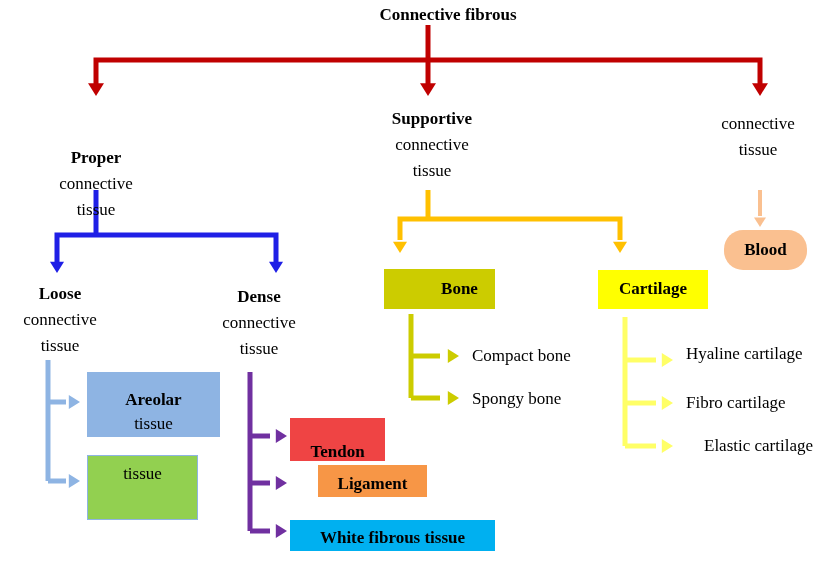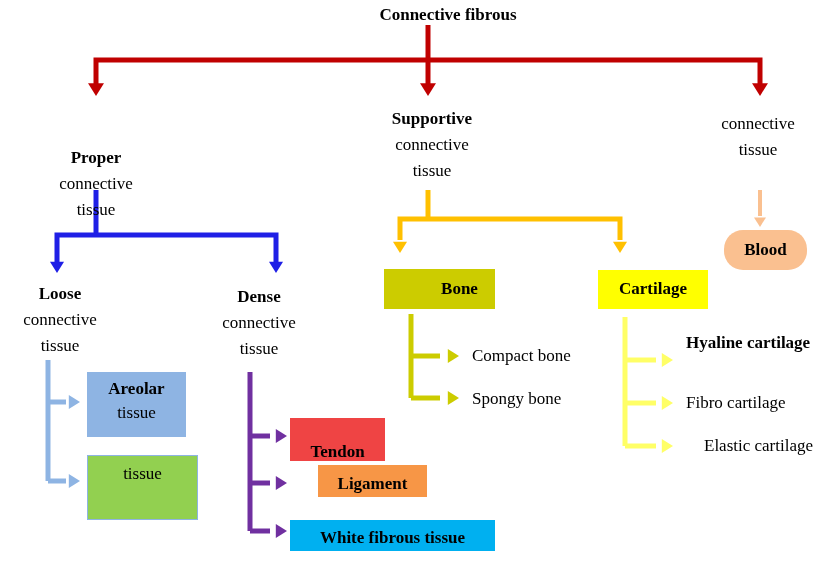--- a/index.html
+++ b/index.html
@@ -90,21 +90,21 @@
   <b>Loose</b>
   <span>connective</span>
   <span>tissue</span>
 </div>
 <div class="lbl" style="left:199px;top:284px;width:120px;">
   <b>Dense</b>
   <span>connective</span>
   <span>tissue</span>
 </div>
 
-<div class="box" style="left:87px;top:372px;width:99px;height:65px;background:#8eb4e3;padding-top:5px;">
+<div class="box" style="left:87px;top:372px;width:133px;height:65px;background:#8eb4e3;padding-top:16px;">
   <b>Areolar</b>
   <span>tissue</span>
 </div>
 <div class="box" style="left:87px;top:455px;width:111px;height:65px;background:#92d050;border:1px solid #8eb4e3;padding-top:6px;">
   <span>tissue</span>
 </div>
 
 <div class="box" style="left:290px;top:418px;width:95px;height:43px;background:#ef4444;padding-top:22px;">
   <b>Tendon</b>
 </div>
@@ -118,19 +118,19 @@
 <div class="box" style="left:384px;top:269px;width:111px;height:40px;background:#cccc00;padding-top:8px;padding-left:40px;">
   <b>Bone</b>
 </div>
 <div class="box" style="left:598px;top:270px;width:110px;height:39px;background:#ffff00;padding-top:7px;">
   <b>Cartilage</b>
 </div>
 
 <div class="leaf" style="left:472px;top:346px;">Compact bone</div>
 <div class="leaf" style="left:472px;top:389px;">Spongy bone</div>
 
-<div class="leaf" style="left:686px;top:333px;font-weight:bold;">Hyaline cartilage</div>
+<div class="leaf" style="left:686px;top:344px;">Hyaline cartilage</div>
 <div class="leaf" style="left:686px;top:393px;">Fibro cartilage</div>
 <div class="leaf" style="left:686px;top:436px;margin-left:18px;">Elastic cartilage</div>
 
 <div class="box" style="left:724px;top:230px;width:83px;height:40px;background:#fac090;padding-top:8px;border-radius:19px;">
   <b>Blood</b>
 </div>
 
 </body></html>

